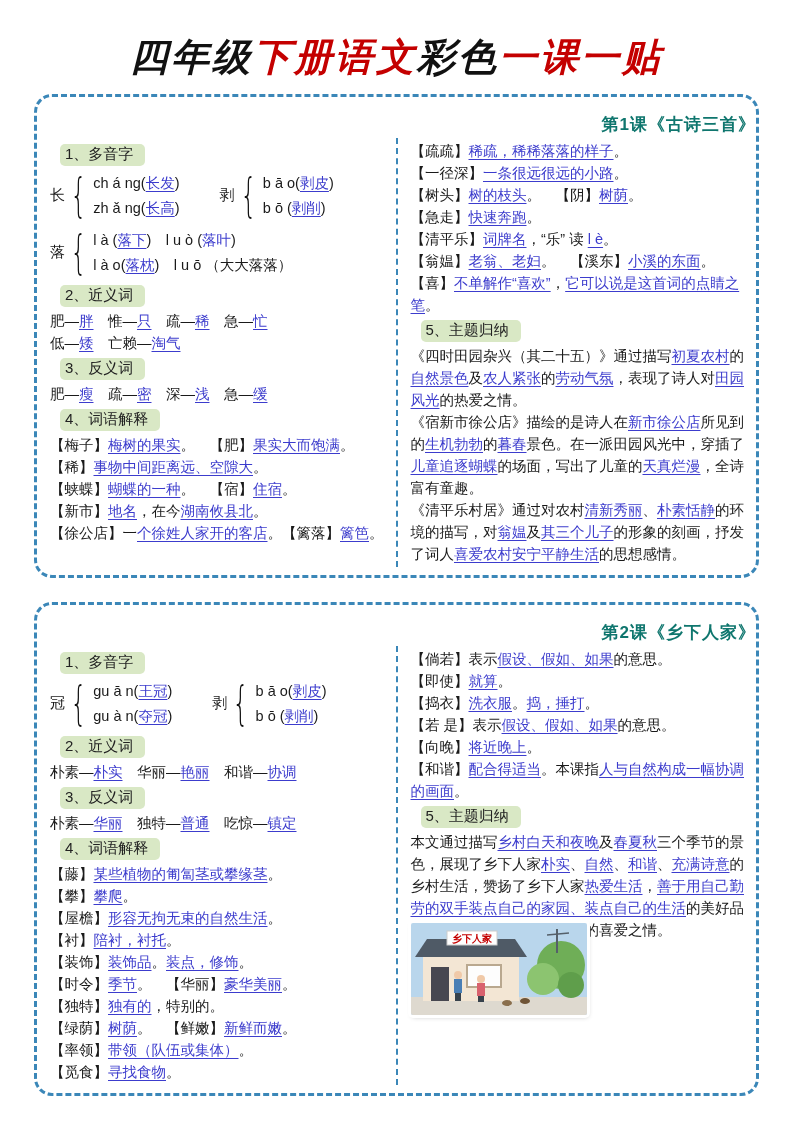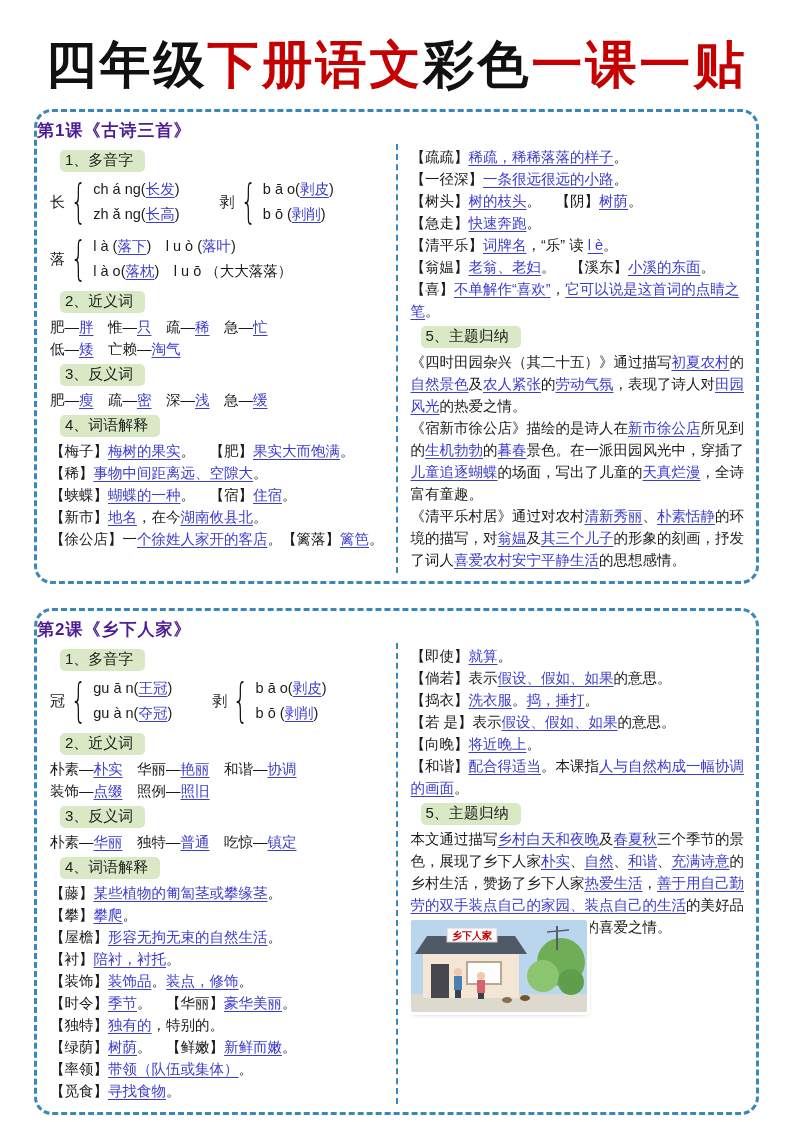--- a/index.html
+++ b/index.html
@@ -1,21 +1,21 @@
 <!DOCTYPE html>
 <html><head>
 <meta charset="utf-8">
 <style>
   html,body{margin:0;padding:0;background:#ffffff;}
   body{width:793px;height:1122px;font-family:"Liberation Sans",sans-serif;color:#1a1a1a;overflow:hidden;}
-  .page-title{text-align:center;font-family:"DejaVu Serif",serif;font-weight:bold;font-size:51px;letter-spacing:3px;margin:34px 0 14px;line-height:1.2;}
+  .page-title{text-align:center;font-family:"DejaVu Serif",serif;font-weight:bold;font-size:38px;letter-spacing:3px;margin:34px 0 14px;line-height:1.2;font-style:italic;}
   .seg-k{color:#111111;}
   .seg-r{color:#c40000;}
   .box{border:3px dashed #3b87b8;border-radius:18px;margin:0 34px 24px;padding:4px 0 8px;background:#ffffff;}
-  .box-title{text-align:left;color:#4c1d95;font-weight:bold;font-size:17px;margin:3px 0 2px;letter-spacing:1px;}
+  .box-title{text-align:right;color:#0f766e;font-weight:bold;font-size:17px;margin:12px 0 2px;letter-spacing:1px;}
   .box-cols{display:flex;align-items:stretch;}
   .col{flex:1 1 0;padding:2px 10px 2px 13px;min-width:0;}
   .col+.col{border-left:2px dashed #3b87b8;}
   .pill-wrap{margin:4px 0 3px;padding-left:10px;}
   .pill{display:inline-block;background:#d9e8c5;border-radius:5px;padding:1px 12px 2px 5px;font-size:15px;color:#222222;}
   .line{font-size:14.5px;line-height:22px;white-space:pre-wrap;word-break:break-all;}
   .seg-n{color:#1a1a1a;}
   .seg-u{color:#3c3ccd;text-decoration:underline;text-underline-offset:3px;}
   .seg-b{color:#3c3ccd;}
   .dy-row{display:flex;gap:40px;margin:5px 0 7px;align-items:center;}
@@ -110,38 +110,37 @@
             <span class="dy-char">剥</span>
             <span class="dy-brace">{</span>
             <div class="dy-lines">
               <div class="line"><span class="seg-n">b ā o(</span><span class="seg-u">剥皮</span><span class="seg-n">)</span></div>
               <div class="line"><span class="seg-n">b ō (</span><span class="seg-u">剥削</span><span class="seg-n">)</span></div>
             </div>
           </div>
         </div>
         <div class="pill-wrap"><span class="pill">2、近义词</span></div>
         <div class="line"><span class="seg-n">朴素—</span><span class="seg-u">朴实</span><span class="seg-n">　华丽—</span><span class="seg-u">艳丽</span><span class="seg-n">　和谐—</span><span class="seg-u">协调</span></div>
-        <div class="line"><span class="seg-n">装饰—</span><span class="seg-u">点缀</span><span class="seg-n">　照例—</span><span class="seg-u">照旧</span></div>
         <div class="pill-wrap"><span class="pill">3、反义词</span></div>
         <div class="line"><span class="seg-n">朴素—</span><span class="seg-u">华丽</span><span class="seg-n">　独特—</span><span class="seg-u">普通</span><span class="seg-n">　吃惊—</span><span class="seg-u">镇定</span></div>
         <div class="pill-wrap"><span class="pill">4、词语解释</span></div>
         <div class="line"><span class="seg-n">【藤】</span><span class="seg-u">某些植物的匍匐茎或攀缘茎</span><span class="seg-n">。</span></div>
         <div class="line"><span class="seg-n">【攀】</span><span class="seg-u">攀爬</span><span class="seg-n">。</span></div>
         <div class="line"><span class="seg-n">【屋檐】</span><span class="seg-u">形容无拘无束的自然生活</span><span class="seg-n">。</span></div>
         <div class="line"><span class="seg-n">【衬】</span><span class="seg-u">陪衬，衬托</span><span class="seg-n">。</span></div>
         <div class="line"><span class="seg-n">【装饰】</span><span class="seg-u">装饰品</span><span class="seg-n">。</span><span class="seg-u">装点，修饰</span><span class="seg-n">。</span></div>
         <div class="line"><span class="seg-n">【时令】</span><span class="seg-u">季节</span><span class="seg-n">。　【华丽】</span><span class="seg-u">豪华美丽</span><span class="seg-n">。</span></div>
         <div class="line"><span class="seg-n">【独特】</span><span class="seg-u">独有的</span><span class="seg-n">，特别的。</span></div>
         <div class="line"><span class="seg-n">【绿荫】</span><span class="seg-u">树荫</span><span class="seg-n">。　【鲜嫩】</span><span class="seg-u">新鲜而嫩</span><span class="seg-n">。</span></div>
         <div class="line"><span class="seg-n">【率领】</span><span class="seg-u">带领（队伍或集体）</span><span class="seg-n">。</span></div>
         <div class="line"><span class="seg-n">【觅食】</span><span class="seg-u">寻找食物</span><span class="seg-n">。</span></div>
       </div>
     <div class="col" id="b1c1">
+        <div class="line"><span class="seg-n">【倘若】表示</span><span class="seg-u">假设、假如、如果</span><span class="seg-n">的意思。</span></div>
         <div class="line"><span class="seg-n">【即使】</span><span class="seg-u">就算</span><span class="seg-n">。</span></div>
-        <div class="line"><span class="seg-n">【倘若】表示</span><span class="seg-u">假设、假如、如果</span><span class="seg-n">的意思。</span></div>
         <div class="line"><span class="seg-n">【捣衣】</span><span class="seg-u">洗衣服</span><span class="seg-n">。</span><span class="seg-u">捣，捶打</span><span class="seg-n">。</span></div>
         <div class="line"><span class="seg-n">【若 是】表示</span><span class="seg-u">假设、假如、如果</span><span class="seg-n">的意思。</span></div>
         <div class="line"><span class="seg-n">【向晚】</span><span class="seg-u">将近晚上</span><span class="seg-n">。</span></div>
         <div class="line"><span class="seg-n">【和谐】</span><span class="seg-u">配合得适当</span><span class="seg-n">。本课指</span><span class="seg-u">人与自然构成一幅协调的画面</span><span class="seg-n">。</span></div>
         <div class="pill-wrap"><span class="pill">5、主题归纳</span></div>
         <div class="line"><span class="seg-n">本文通过描写</span><span class="seg-u">乡村白天和夜晚</span><span class="seg-n">及</span><span class="seg-u">春夏秋</span><span class="seg-n">三个季节的景色，展现了乡下人家</span><span class="seg-u">朴实</span><span class="seg-n">、</span><span class="seg-u">自然</span><span class="seg-n">、</span><span class="seg-u">和谐</span><span class="seg-n">、</span><span class="seg-u">充满诗意</span><span class="seg-n">的乡村生活，赞扬了乡下人家</span><span class="seg-u">热爱生活</span><span class="seg-n">，</span><span class="seg-u">善于用自己勤劳的双手装点自己的家园、装点自己的生活</span><span class="seg-n">的美好品质，表达了作者对乡村生活的喜爱之情。</span></div>
   <div class="illu-wrap">
     <svg class="illu" width="176" height="92" viewBox="0 0 176 92" xmlns="http://www.w3.org/2000/svg">
       <rect x="0" y="0" width="176" height="92" fill="#b9d6ec"></rect>
       <rect x="0" y="74" width="176" height="18" fill="#ded9cf"></rect>

